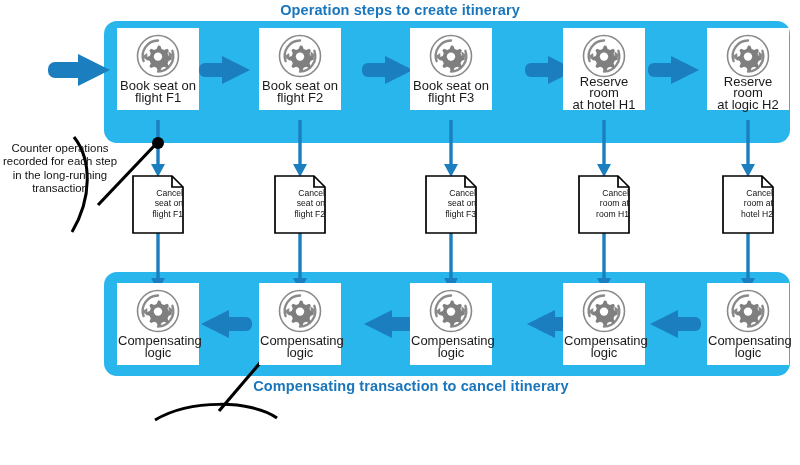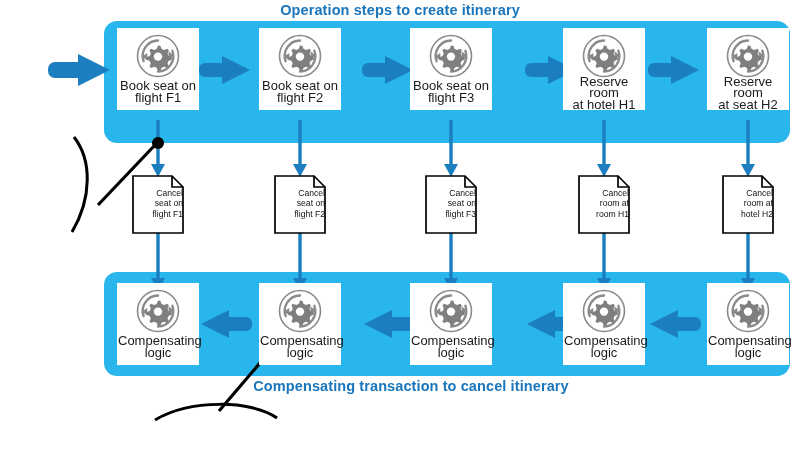--- a/index.html
+++ b/index.html
@@ -232,21 +232,21 @@
     <div class="lbl">flight F3</div>
   </div>
   <div class="node" style="left:563px;top:28px;background:transparent;">
     <div style="height:51px"></div>
     <div class="lbl">Reserve room</div>
     <div class="lbl">at hotel H1</div>
   </div>
   <div class="node" style="left:707px;top:28px;background:transparent;">
     <div style="height:51px"></div>
     <div class="lbl">Reserve room</div>
-    <div class="lbl">at seat H2</div>
+    <div class="lbl">at logic H2</div>
   </div>
 
   <div class="doc" style="left:133px;top:176px;">
     <div class="dlbl">
       <div>Cancel</div>
       <div>seat on</div>
       <div>flight F1</div>
     </div>
   </div>
   <div class="doc" style="left:275px;top:176px;">
@@ -297,14 +297,15 @@
     <div style="height:51px"></div>
     <div class="lbl">Compensating</div>
     <div class="lbl">logic</div>
   </div>
   <div class="node" style="left:707px;top:283px;background:transparent;">
     <div style="height:51px"></div>
     <div class="lbl">Compensating</div>
     <div class="lbl">logic</div>
   </div>
 
+  <div class="ann" id="ann-left">Counter operations recorded for each step in the long-running transaction</div>
 
 </div>
 
 </body></html>

